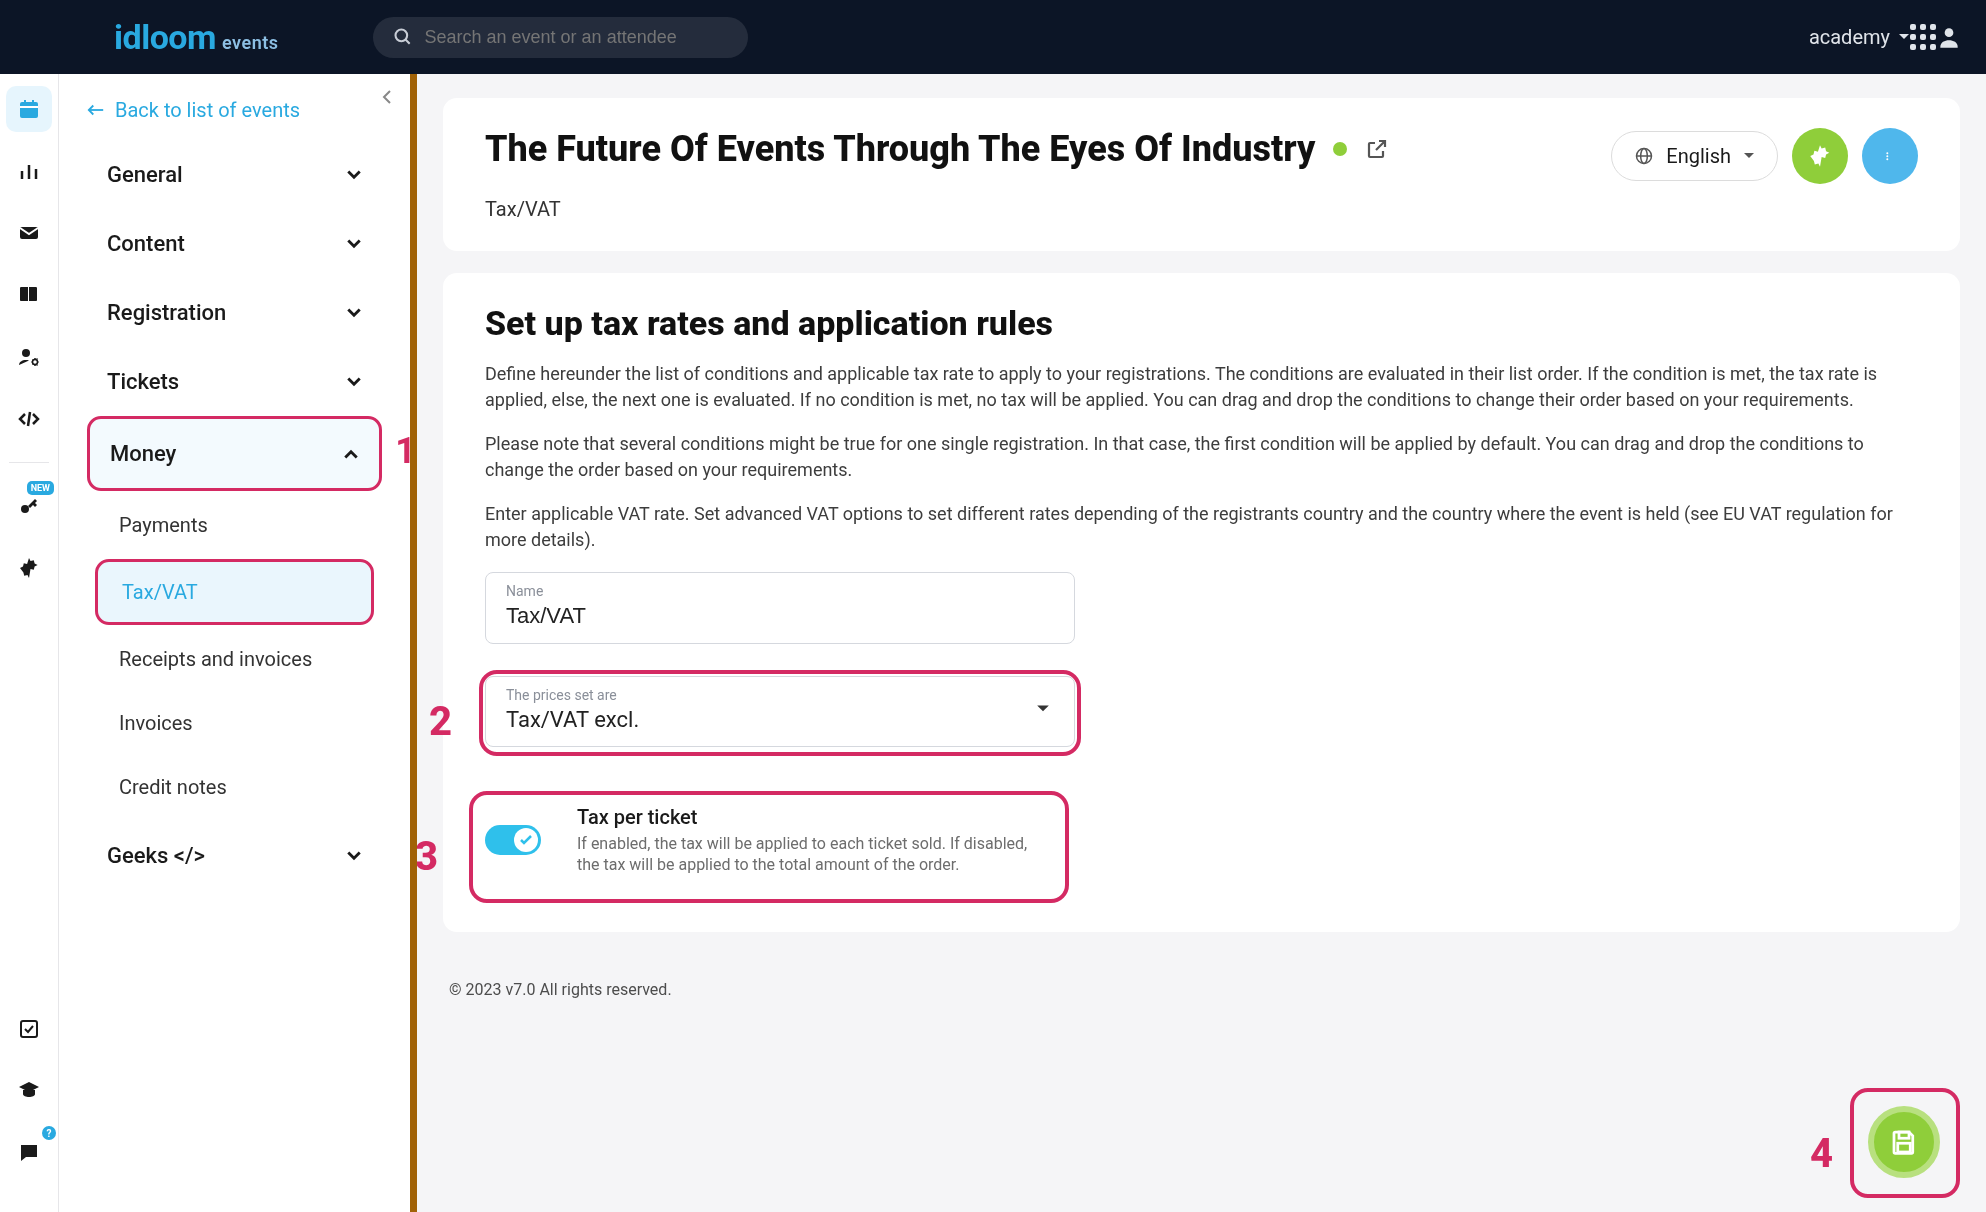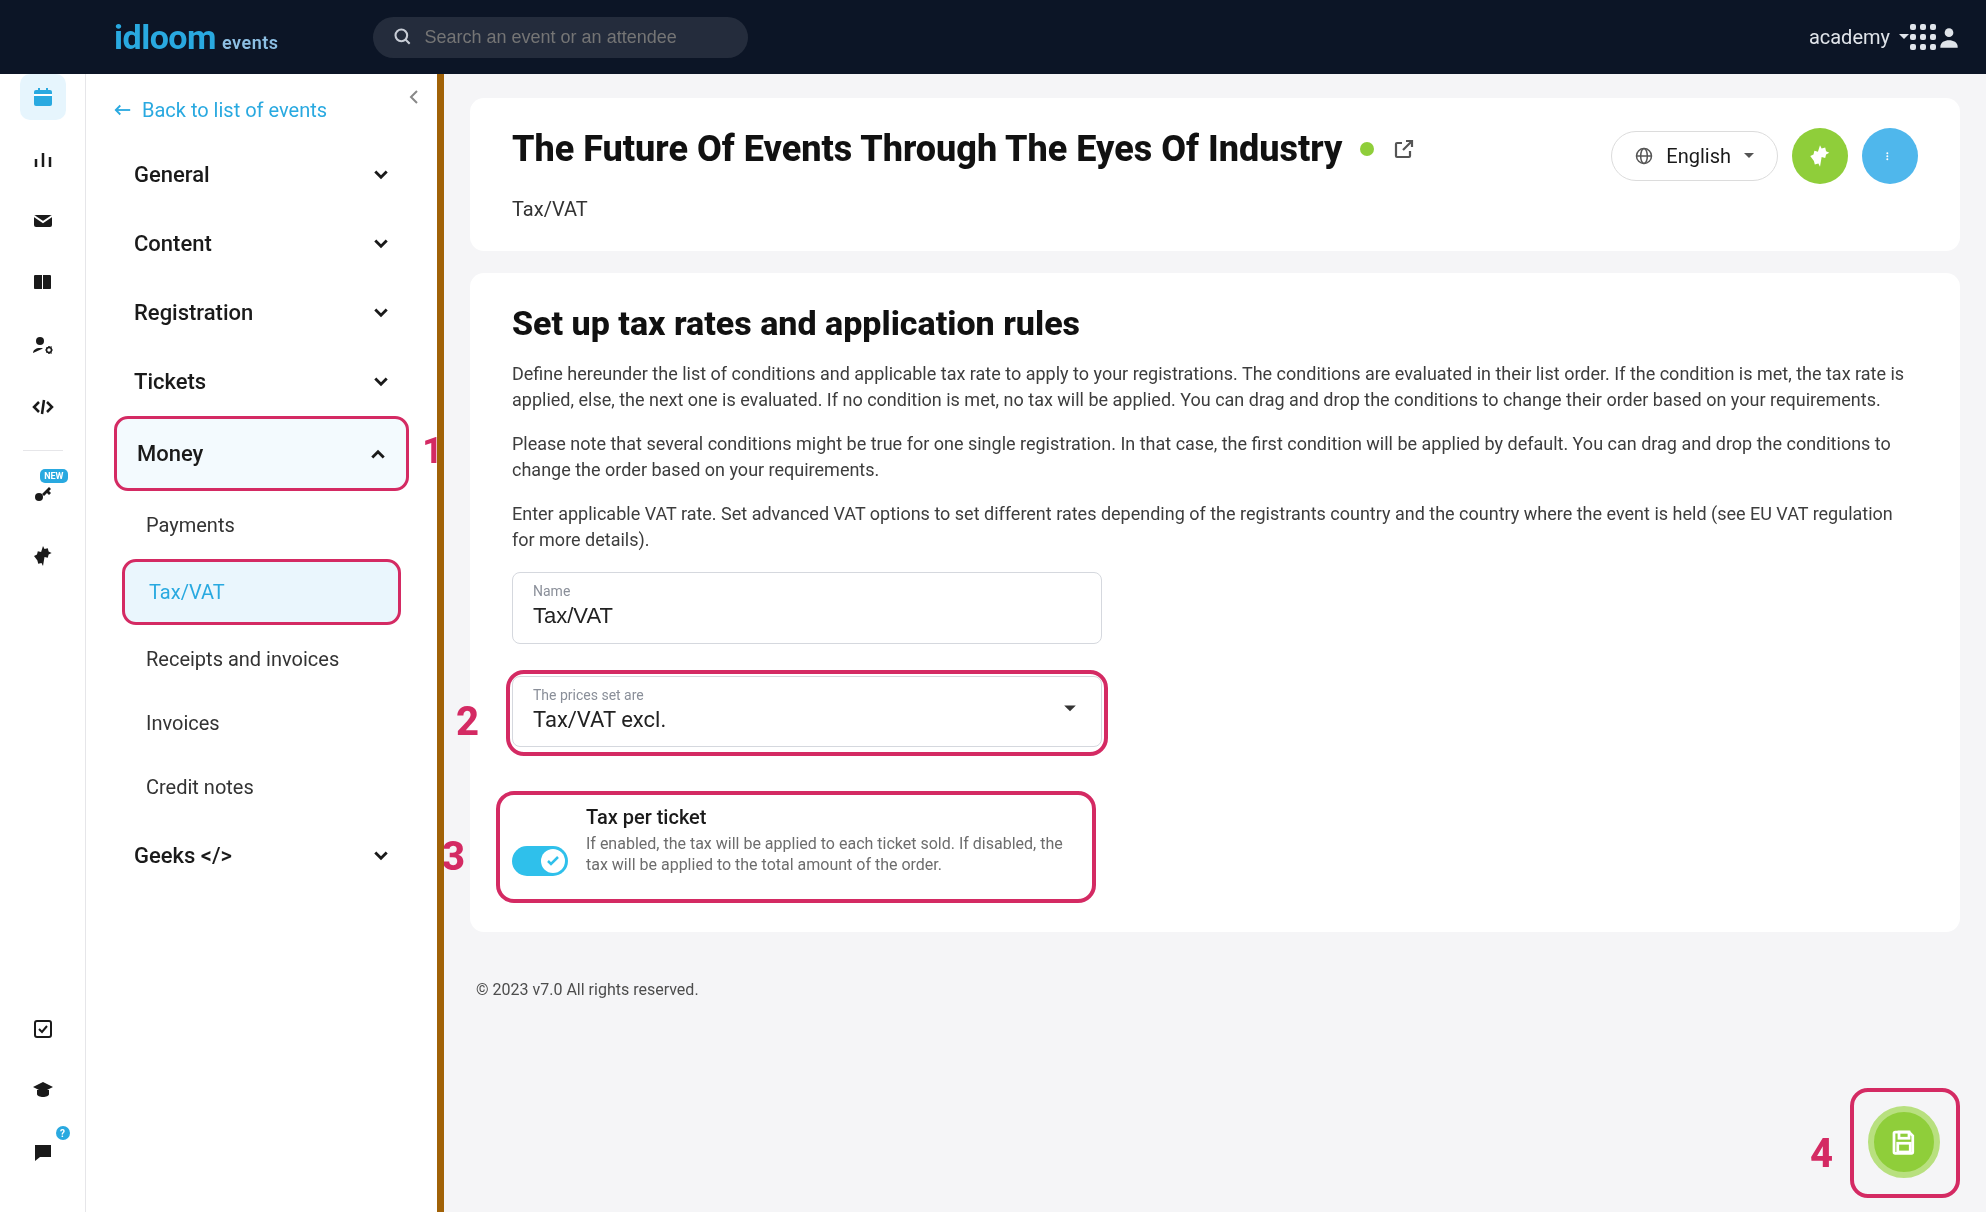--- a/index.html
+++ b/index.html
@@ -10,21 +10,21 @@
 .logo-sub { color: #8dbfe3; font-size: 18px; font-weight: 600; letter-spacing: 0.5px; }
 .search-wrap { margin-left: 70px; display: flex; align-items: center; gap: 12px; background: rgba(255,255,255,0.1); border-radius: 22px; padding: 10px 20px; width: 375px; }
 .search-input { flex: 1; background: transparent; border: none; color: #b0b8c4; font-size: 18px; outline: none; }
 .top-right { margin-left: auto; display: flex; align-items: center; color: #e0e4ea; text-align: center; }
 .account { display: flex; align-items: center; gap: 8px; font-size: 20px; cursor: pointer; }
 .apps-icon { display: grid; grid-template-columns: repeat(3,6px); grid-template-rows: repeat(3,6px); gap: 4px; }
 .apps-icon span { background: #e0e4ea; width: 6px; height: 6px; border-radius: 2px; }
 .person-icon svg { width: 26px; height: 26px; }
 
 .layout { display: flex; height: calc(100% - 74px); }
-.icon-rail { width: 86px; background: #fff; border-right: 1px solid #e6e6e9; display: flex; flex-direction: column; align-items: center; gap: 16px; position: relative; }
+.icon-rail { width: 59px; background: #fff; border-right: 1px solid #e6e6e9; display: flex; flex-direction: column; align-items: center; padding-top: 12px; gap: 16px; position: relative; }
 .rail-btn { width: 46px; height: 46px; display: flex; align-items: center; justify-content: center; border-radius: 10px; color: #1a1a1a; cursor: pointer; position: relative; }
 .rail-btn.active { background: #e6f5fd; color: #29a9e0; }
 .rail-btn svg { width: 24px; height: 24px; }
 .rail-sep { width: 40px; height: 1px; background: #e6e6e9; margin: 4px 0; }
 .badge-new, .badge-q { position: absolute; top: -2px; right: -2px; font-size: 9px; font-weight: 700; padding: 2px 4px; border-radius: 5px; color: #fff; }
 .badge-new { background: #29a9e0; }
 .badge-q { background: #29a9e0; width: 14px; height: 14px; border-radius: 50%; display:flex; align-items:center; justify-content:center; font-size:10px; top:-4px; right:-4px; }
 .icon-rail-spacer { flex: 1; }
 
 .sidenav { width: 358px; background: #fff; border-right: 7px solid #a16207; padding: 16px 28px 16px 28px; position: relative; overflow-y: auto; }
@@ -52,21 +52,21 @@
 .circle-btn { width: 56px; height: 56px; border-radius: 50%; display: flex; align-items: center; justify-content: center; color: #fff; cursor: pointer; }
 .circle-green { background: #8fce3a; }
 .circle-blue { background: #4fb7ec; }
 .content-card h2 { font-size: 34px; font-weight: 800; margin-bottom: 18px; color: #111; }
 .para { font-size: 18px; color: #3d3d3d; line-height: 1.45; margin-bottom: 18px; }
 .field-group { position: relative; }
 .input-wrap { border: 1px solid #d5d8de; border-radius: 8px; padding: 10px 20px 14px 20px; width: 590px; }
 .input-label { font-size: 14px; color: #8a8f99; margin-bottom: 4px; display:block; }
 .input-val { font-size: 22px; color: #222; border: none; outline: none; width: 100%; background:transparent; }
 .select-wrap { display:flex; align-items:center; justify-content:space-between; }
-.toggle-row { display: flex; gap: 18px; align-items: flex-end; width: 560px; }
+.toggle-row { display: flex; gap: 36px; align-items: center; width: 560px; }
 .toggle { width: 56px; height: 30px; background: #2fc0eb; border-radius: 16px; position: relative; flex-shrink:0; cursor:pointer; }
 .toggle .knob { width: 24px; height: 24px; background: #fff; border-radius: 50%; position: absolute; top: 3px; right: 3px; display:flex; align-items:center; justify-content:center; color:#2fc0eb; font-size:14px; }
 .toggle-text .tt-title { font-size: 20px; font-weight: 500; margin-bottom: 4px; }
 .toggle-text .tt-desc { font-size: 16px; color: #6d6d6d; line-height:1.35; }
 .footer { font-size: 16px; color: #4d4d4d; padding: 26px 6px 18px 6px; }
 .fab-wrap { position: fixed; right: 46px; bottom: 34px; }
 .fab { width: 72px; height: 72px; border-radius: 50%; background: #8fce3a; color: #fff; display:flex; align-items:center; justify-content:center; cursor:pointer; border: 6px solid #b8e07f; }
 .annot-box { position:absolute; border:4px solid #d42a63; border-radius:18px; pointer-events:none; }
 .annot-num { position:absolute; color:#d42a63; font-size:40px; font-weight:800; pointer-events:none; }
 svg { display:block; }

